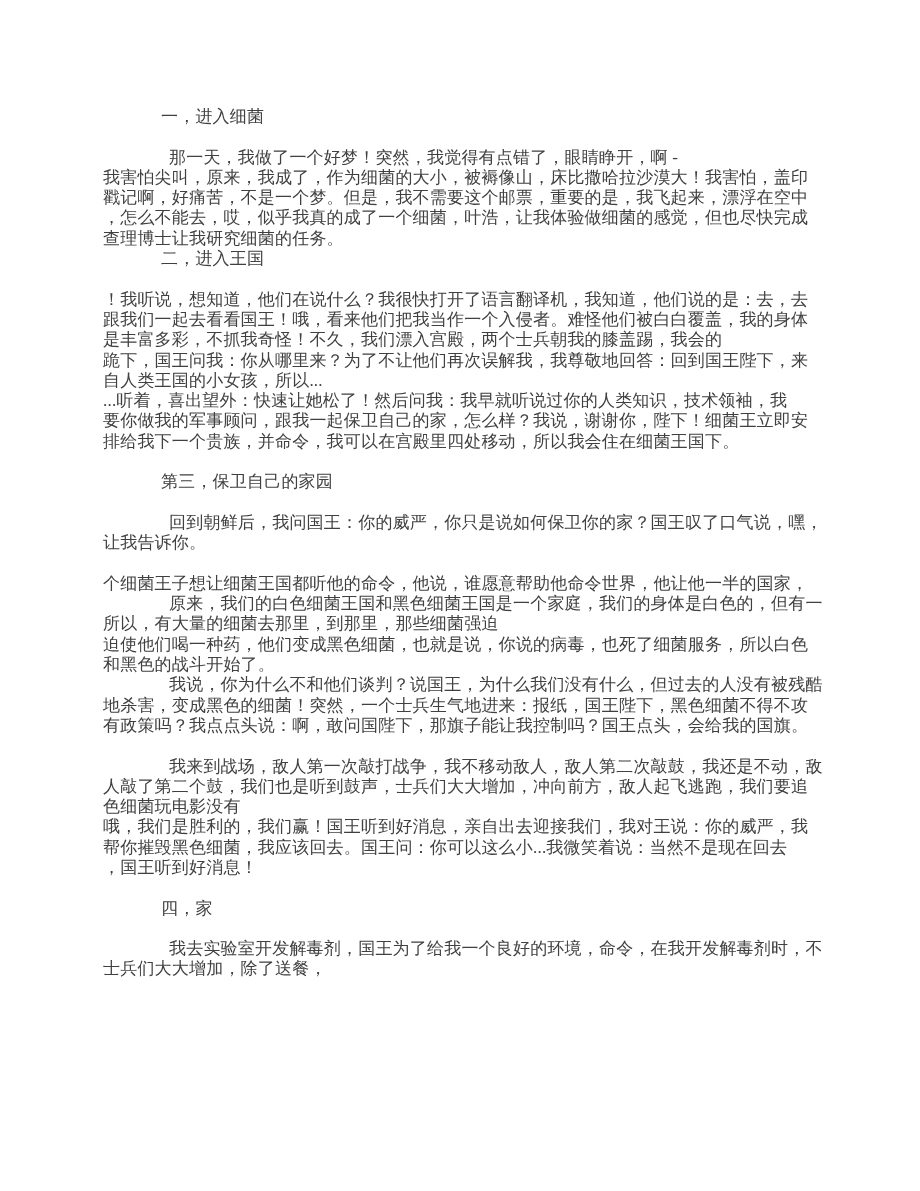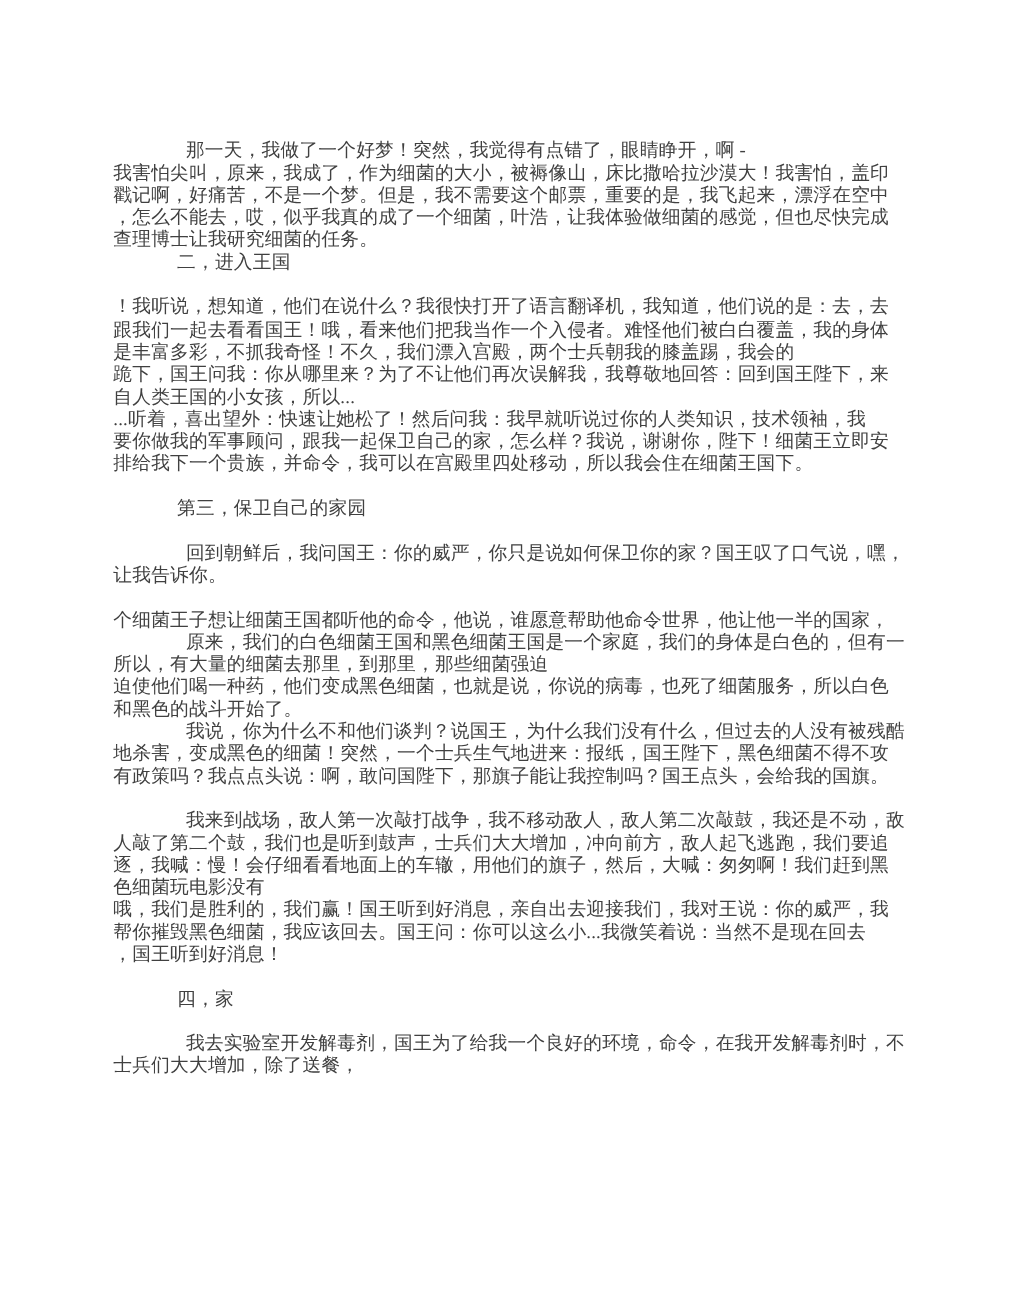--- a/index.html
+++ b/index.html
@@ -39,20 +39,21 @@
   }
   .line.blank {
     padding-left: 0;
   }
 </style>
 </head>
 <body style="background: rgb(255, 255, 255);">
 
 <div class="doc-page" style="color: rgb(64, 64, 64);">
   <div>
+      <div class="line heading">一，进入细菌</div>
       <div class="line blank"></div>
       <div class="line para-first">那一天，我做了一个好梦！突然，我觉得有点错了，眼睛睁开，啊 -</div>
       <div class="line flush">我害怕尖叫，原来，我成了，作为细菌的大小，被褥像山，床比撒哈拉沙漠大！我害怕，盖印</div>
       <div class="line flush">戳记啊，好痛苦，不是一个梦。但是，我不需要这个邮票，重要的是，我飞起来，漂浮在空中</div>
       <div class="line flush">，怎么不能去，哎，似乎我真的成了一个细菌，叶浩，让我体验做细菌的感觉，但也尽快完成</div>
       <div class="line flush">查理博士让我研究细菌的任务。</div>
       <div class="line heading">二，进入王国</div>
       <div class="line blank"></div>
       <div class="line flush">！我听说，想知道，他们在说什么？我很快打开了语言翻译机，我知道，他们说的是：去，去</div>
       <div class="line flush">跟我们一起去看看国王！哦，看来他们把我当作一个入侵者。难怪他们被白白覆盖，我的身体</div>
@@ -72,21 +73,20 @@
       <div class="line para-first">原来，我们的白色细菌王国和黑色细菌王国是一个家庭，我们的身体是白色的，但有一</div>
       <div class="line flush">所以，有大量的细菌去那里，到那里，那些细菌强迫</div>
       <div class="line flush">迫使他们喝一种药，他们变成黑色细菌，也就是说，你说的病毒，也死了细菌服务，所以白色</div>
       <div class="line flush">和黑色的战斗开始了。</div>
       <div class="line para-first">我说，你为什么不和他们谈判？说国王，为什么我们没有什么，但过去的人没有被残酷</div>
       <div class="line flush">地杀害，变成黑色的细菌！突然，一个士兵生气地进来：报纸，国王陛下，黑色细菌不得不攻</div>
       <div class="line flush">有政策吗？我点点头说：啊，敢问国陛下，那旗子能让我控制吗？国王点头，会给我的国旗。</div>
       <div class="line blank"></div>
       <div class="line para-first">我来到战场，敌人第一次敲打战争，我不移动敌人，敌人第二次敲鼓，我还是不动，敌</div>
       <div class="line flush">人敲了第二个鼓，我们也是听到鼓声，士兵们大大增加，冲向前方，敌人起飞逃跑，我们要追</div>
-      <div class="line flush">逐，我喊：慢！会仔细看看地面上的车辙，用他们的旗子，然后，大喊：匆匆啊！我们赶到黑</div>
       <div class="line flush">色细菌玩电影没有</div>
       <div class="line flush">哦，我们是胜利的，我们赢！国王听到好消息，亲自出去迎接我们，我对王说：你的威严，我</div>
       <div class="line flush">帮你摧毁黑色细菌，我应该回去。国王问：你可以这么小...我微笑着说：当然不是现在回去</div>
       <div class="line flush">，国王听到好消息！</div>
       <div class="line blank"></div>
       <div class="line heading">四，家</div>
       <div class="line blank"></div>
       <div class="line para-first">我去实验室开发解毒剂，国王为了给我一个良好的环境，命令，在我开发解毒剂时，不</div>
       <div class="line flush">士兵们大大增加，除了送餐，</div>
     </div>

